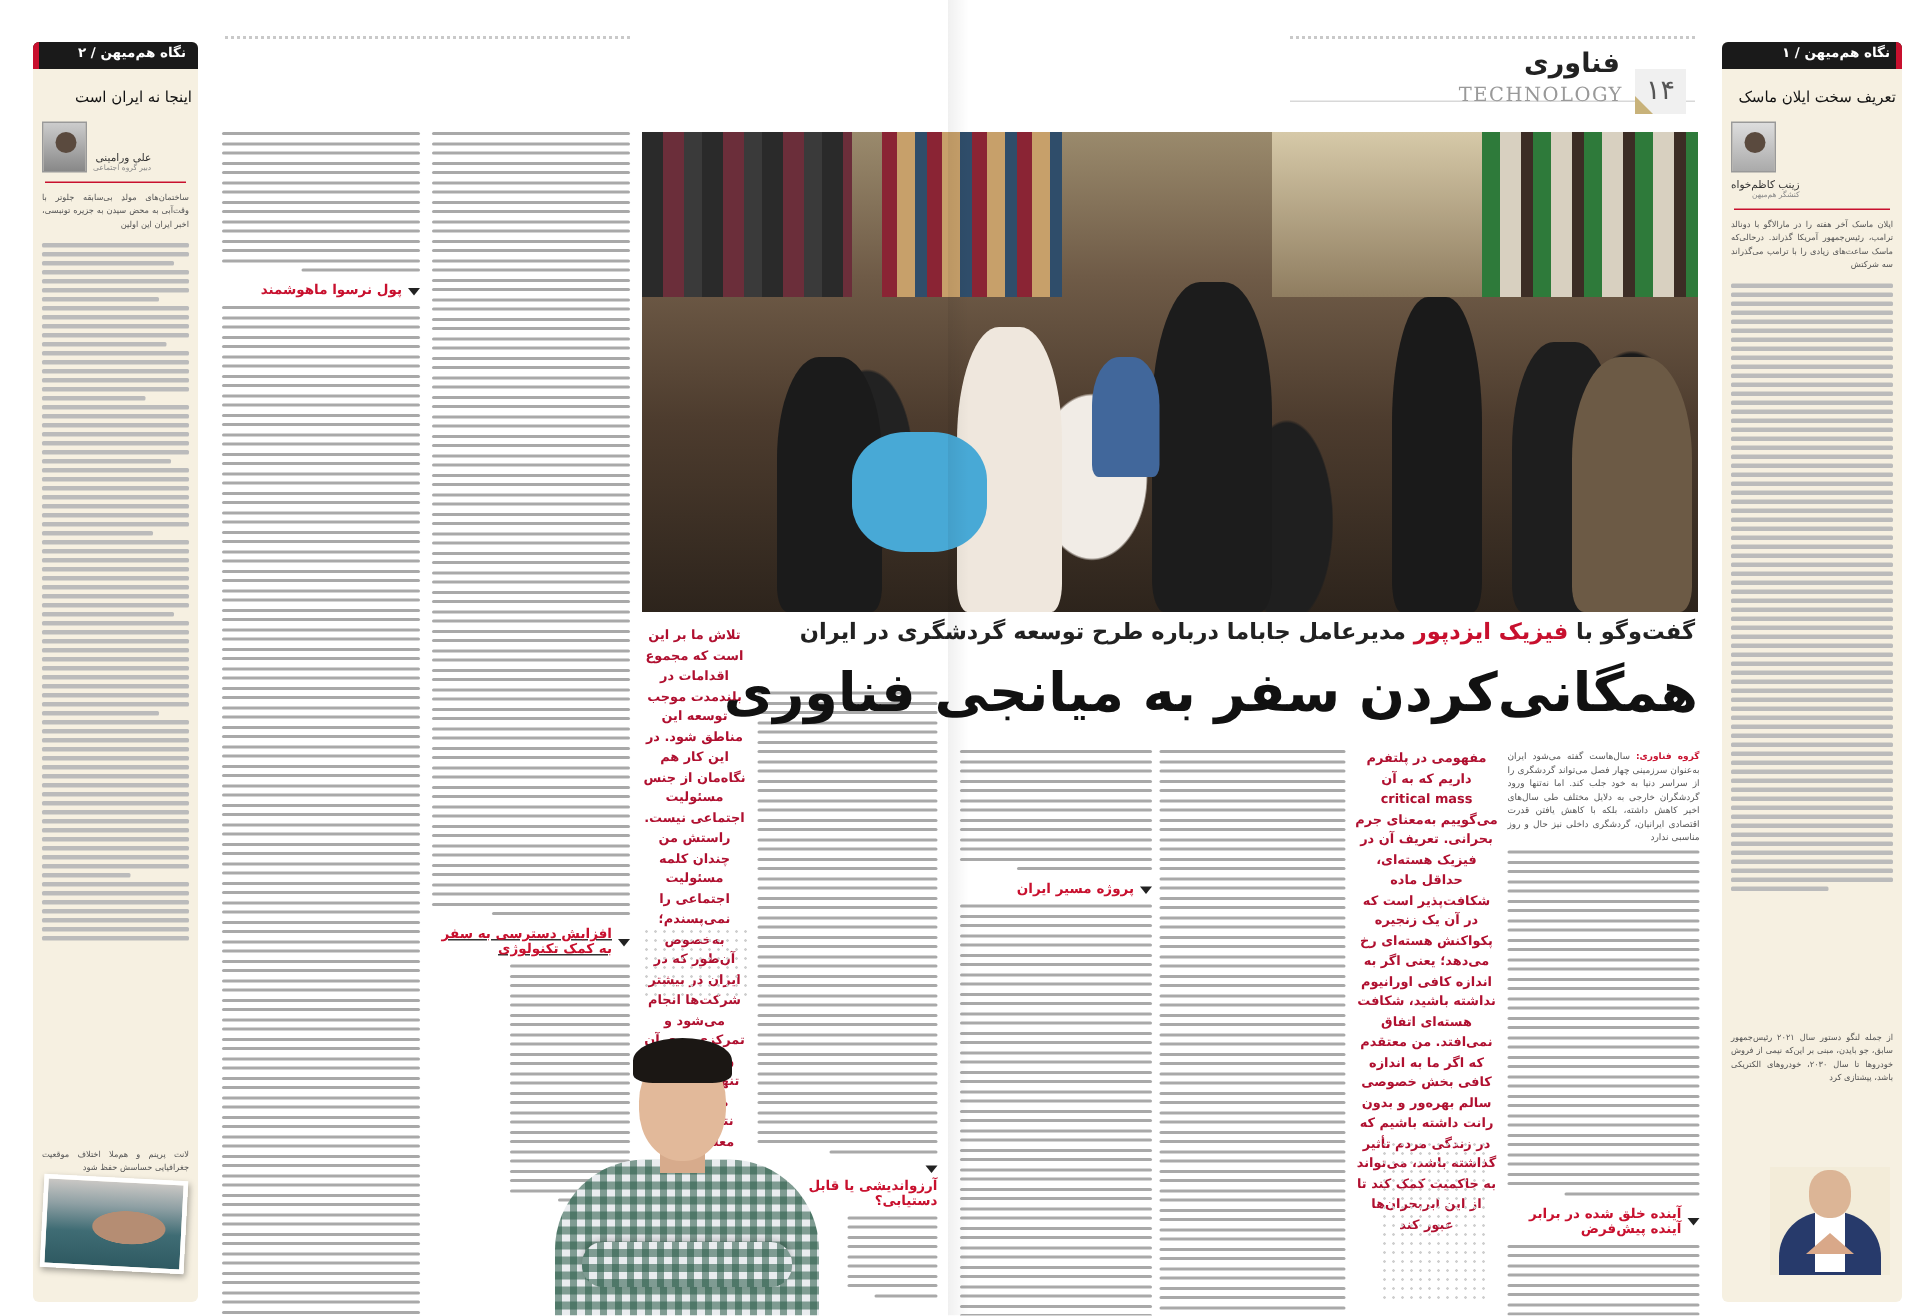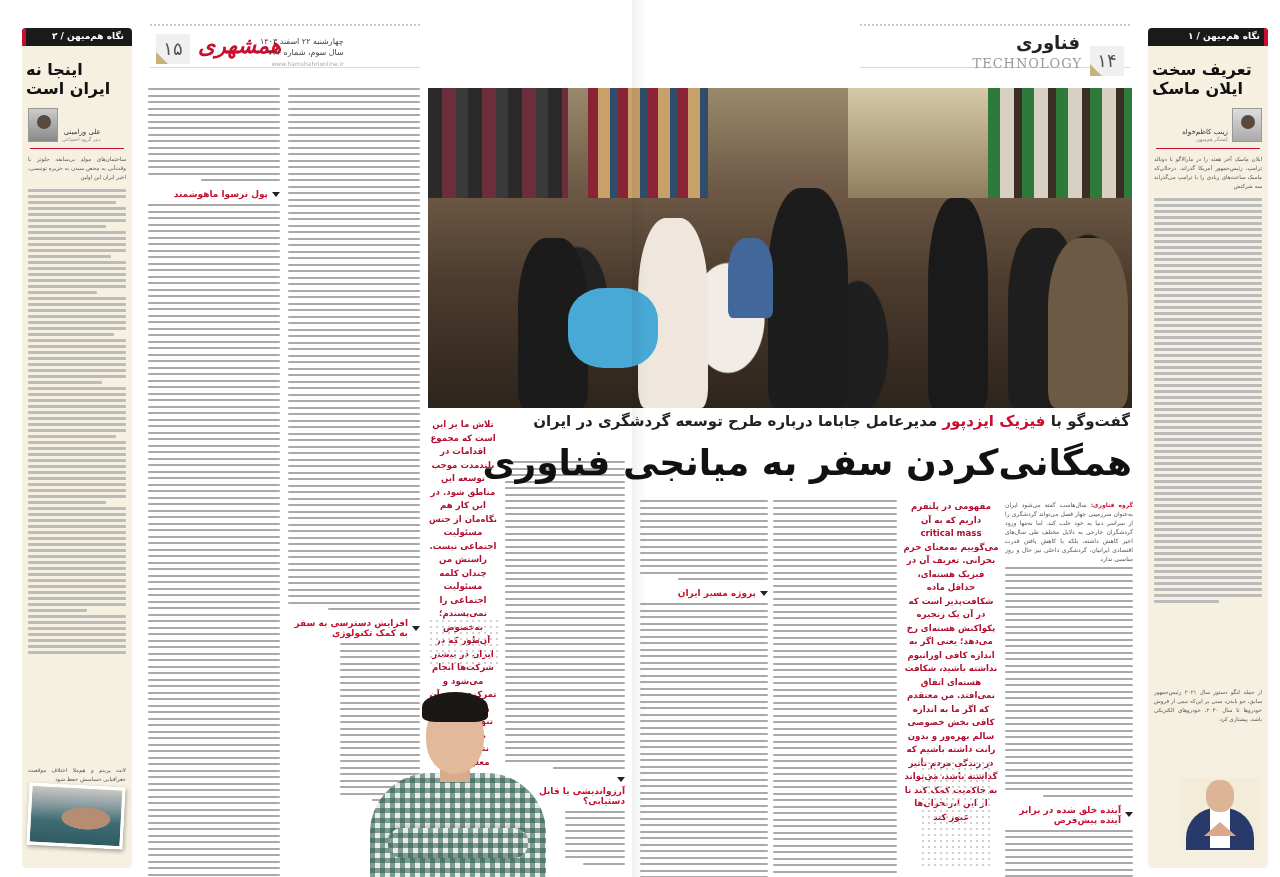--- a/index.html
+++ b/index.html
@@ -4,21 +4,21 @@
 <style>
   * { box-sizing: border-box; margin: 0; padding: 0; }
   body { width: 1280px; height: 877px; background: #ffffff; font-family: "DejaVu Sans", sans-serif; position: relative; overflow: hidden; color: #333; }
   .spread { position: absolute; inset: 0; }
   .gutter-shadow { position: absolute; top: 0; bottom: 0; width: 14px; background: linear-gradient(to right, rgba(0,0,0,0.06), rgba(0,0,0,0)); }
 
   
   .side-col { position: absolute; top: 28px; width: 110px; height: 840px; background: #f6f0e1; border-radius: 4px; overflow: hidden; }
   .side-col .tag { height: 18px; background: #1a1a1a; color: #fff; font-size: 9px; font-weight: bold; direction: rtl; padding: 3px 8px; position: relative; }
   .side-col .tag .bar { position: absolute; top: 0; bottom: 0; width: 4px; background: #c8102e; }
-  .side-col .title { font-size: 16px; font-weight: bold; color: #111; text-align: left; direction: rtl; margin: 14px 4px 10px; }
+  .side-col .title { font-size: 10px; font-weight: normal; color: #111; text-align: right; direction: rtl; margin: 14px 4px 10px; }
   .side-col .author { display: flex; flex-direction: row-reverse; align-items: flex-end; gap: 4px; padding: 0 6px; direction: rtl; }
   .side-col .avatar { width: 30px; height: 34px; background: linear-gradient(#ccc, #888); border: 1px solid #999; position: relative; overflow: hidden; }
   .side-col .avatar::after { content: ""; position: absolute; left: 8px; top: 6px; width: 14px; height: 14px; border-radius: 50%; background: #5a4a3e; }
   .side-col .author-name { font-size: 7px; font-weight: normal; color: #333; }
   .side-col .author-role { font-size: 5px; color: #888; }
   .side-col .divider { height: 1px; background: #c8102e; margin: 6px 8px; }
   .side-col .body-text { padding: 0 6px; direction: rtl; font-size: 5.5px; line-height: 9px; color: #555; text-align: justify; }
   .lines { display: block; }
   .lines span { display: block; height: 3px; background: #bbb; margin: 3px 0; border-radius: 1px; }
 
@@ -187,29 +187,20 @@
         <span></span>
         <span></span>
         <span></span>
         <span></span>
     </div>
     <div class="body-text" style="position:absolute; top:738px; left:0; right:0;">لانت پرینم و هم‌ملا اختلاف موقعیت جغرافیایی حساسش حفظ شود</div>
   </div>
   <div class="coast"></div>
 
   <div class="dotted-top" style="left:150px; width:270px;"></div>
-  <div class="page-header" style="left:150px; width:270px;">
-    <div class="page-num" style="left:6px;">۱۵</div>
-    <div class="logo" style="left:48px;">همشهری</div>
-    <div class="hdr-meta" style="left:110px;">
-      <div>چهارشنبه ۲۲ اسفند ۱۴۰۳</div>
-      <div>سال سوم، شماره ۷۴۶</div>
-      <div class="hdr-url">www.hamshahrionline.ir</div>
-    </div>
-  </div>
 
   <div class="dotted-top" style="left:860px; width:270px;"></div>
   <div class="page-header" style="left:860px; width:270px;">
     <div class="page-num" style="right:6px;margin-top:12px;">۱۴</div>
     <div class="section-title" style="right:50px;">فناوری</div>
     <div class="section-sub" style="right:48px;">TECHNOLOGY</div>
   </div>
 
   <div class="col" style="left:148px; top:88px; width:132px;">
     <div class="lines">
@@ -334,21 +325,21 @@
         <span></span>
         <span></span>
         <span></span>
         <span></span>
         <span></span>
         <span></span>
         <span></span>
     </div>
   </div>
 
-  <div class="col" style="left:288px; top:88px; width:132px;">
+  <div class="col" style="left:288px; top:88px; width:132px;text-decoration:underline;">
     <div class="lines">
       <span></span>
         <span></span>
         <span></span>
         <span></span>
         <span></span>
         <span></span>
         <span></span>
         <span></span>
         <span></span>
@@ -750,21 +741,21 @@
         <span></span>
     </div>
   </div>
 
   <div class="side-col" style="left:1148px; width:120px;">
     <div class="tag">
       <span class="bar" style="right:0;"></span>
       <span>نگاه هم‌میهن / ۱</span>
     </div>
     <div class="title">تعریف سخت ایلان ماسک</div>
-    <div class="author" style="flex-direction:row;">
+    <div class="author" style="flex-direction:column;">
       <div class="avatar" style="background:linear-gradient(#ddd,#aaa);"></div>
       <div>
         <div class="author-name">زینب کاظم‌خواه</div>
         <div class="author-role">کنشگر هم‌میهن</div>
       </div>
     </div>
     <div class="divider"></div>
     <div class="body-text">ایلان ماسک آخر هفته را در مارالاگو با دونالد ترامپ، رئیس‌جمهور آمریکا گذراند. درحالی‌که ماسک ساعت‌های زیادی را با ترامپ می‌گذراند سه شرکتش</div>
     <div class="lines" style="padding:4px 6px;">
       <span></span>

